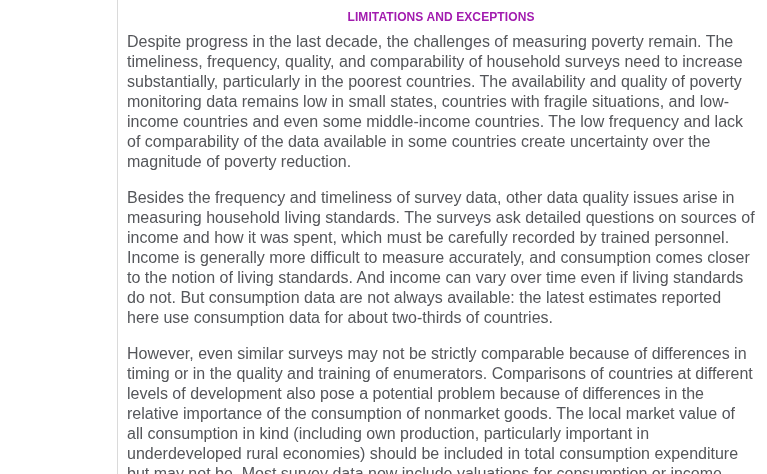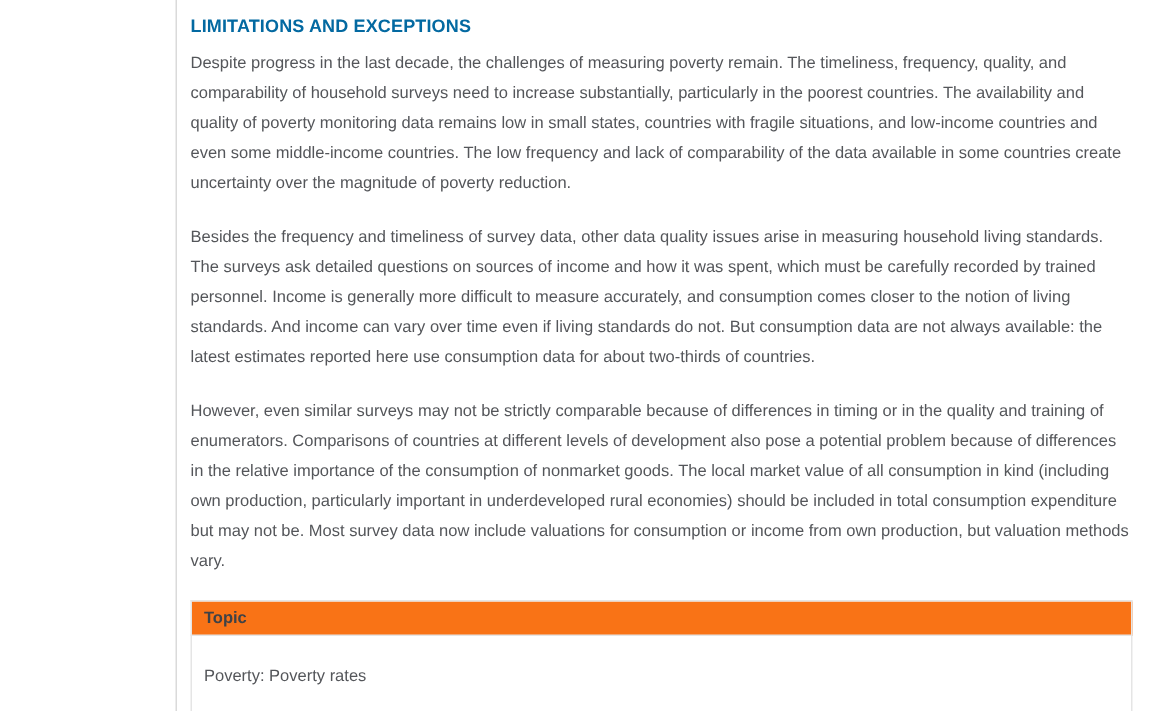--- a/index.html
+++ b/index.html
@@ -27,33 +27,34 @@
   .content {
     position: absolute;
     left: 127px;
     top: 0;
     width: 628px;
   }
   .section-heading {
     font-size: 12px;
     font-weight: bold;
     line-height: 14px;
-    color: #0369a1;
+    color: #a21caf;
     letter-spacing: 0.1px;
+    text-align: center;
   }
   .heading-limitations {
     margin-top: 10px;
     margin-bottom: 8px;
   }
   .heading-topics {
     margin-top: 6px;
     margin-bottom: 7px;
   }
   .body-text {
-    font-size: 11px;
+    font-size: 16px;
     line-height: 20px;
     color: #54565a;
     margin: 0 0 16px 0;
   }
   .topics-table {
     width: 100%;
     border-collapse: collapse;
     table-layout: fixed;
   }
   .topics-table th {

